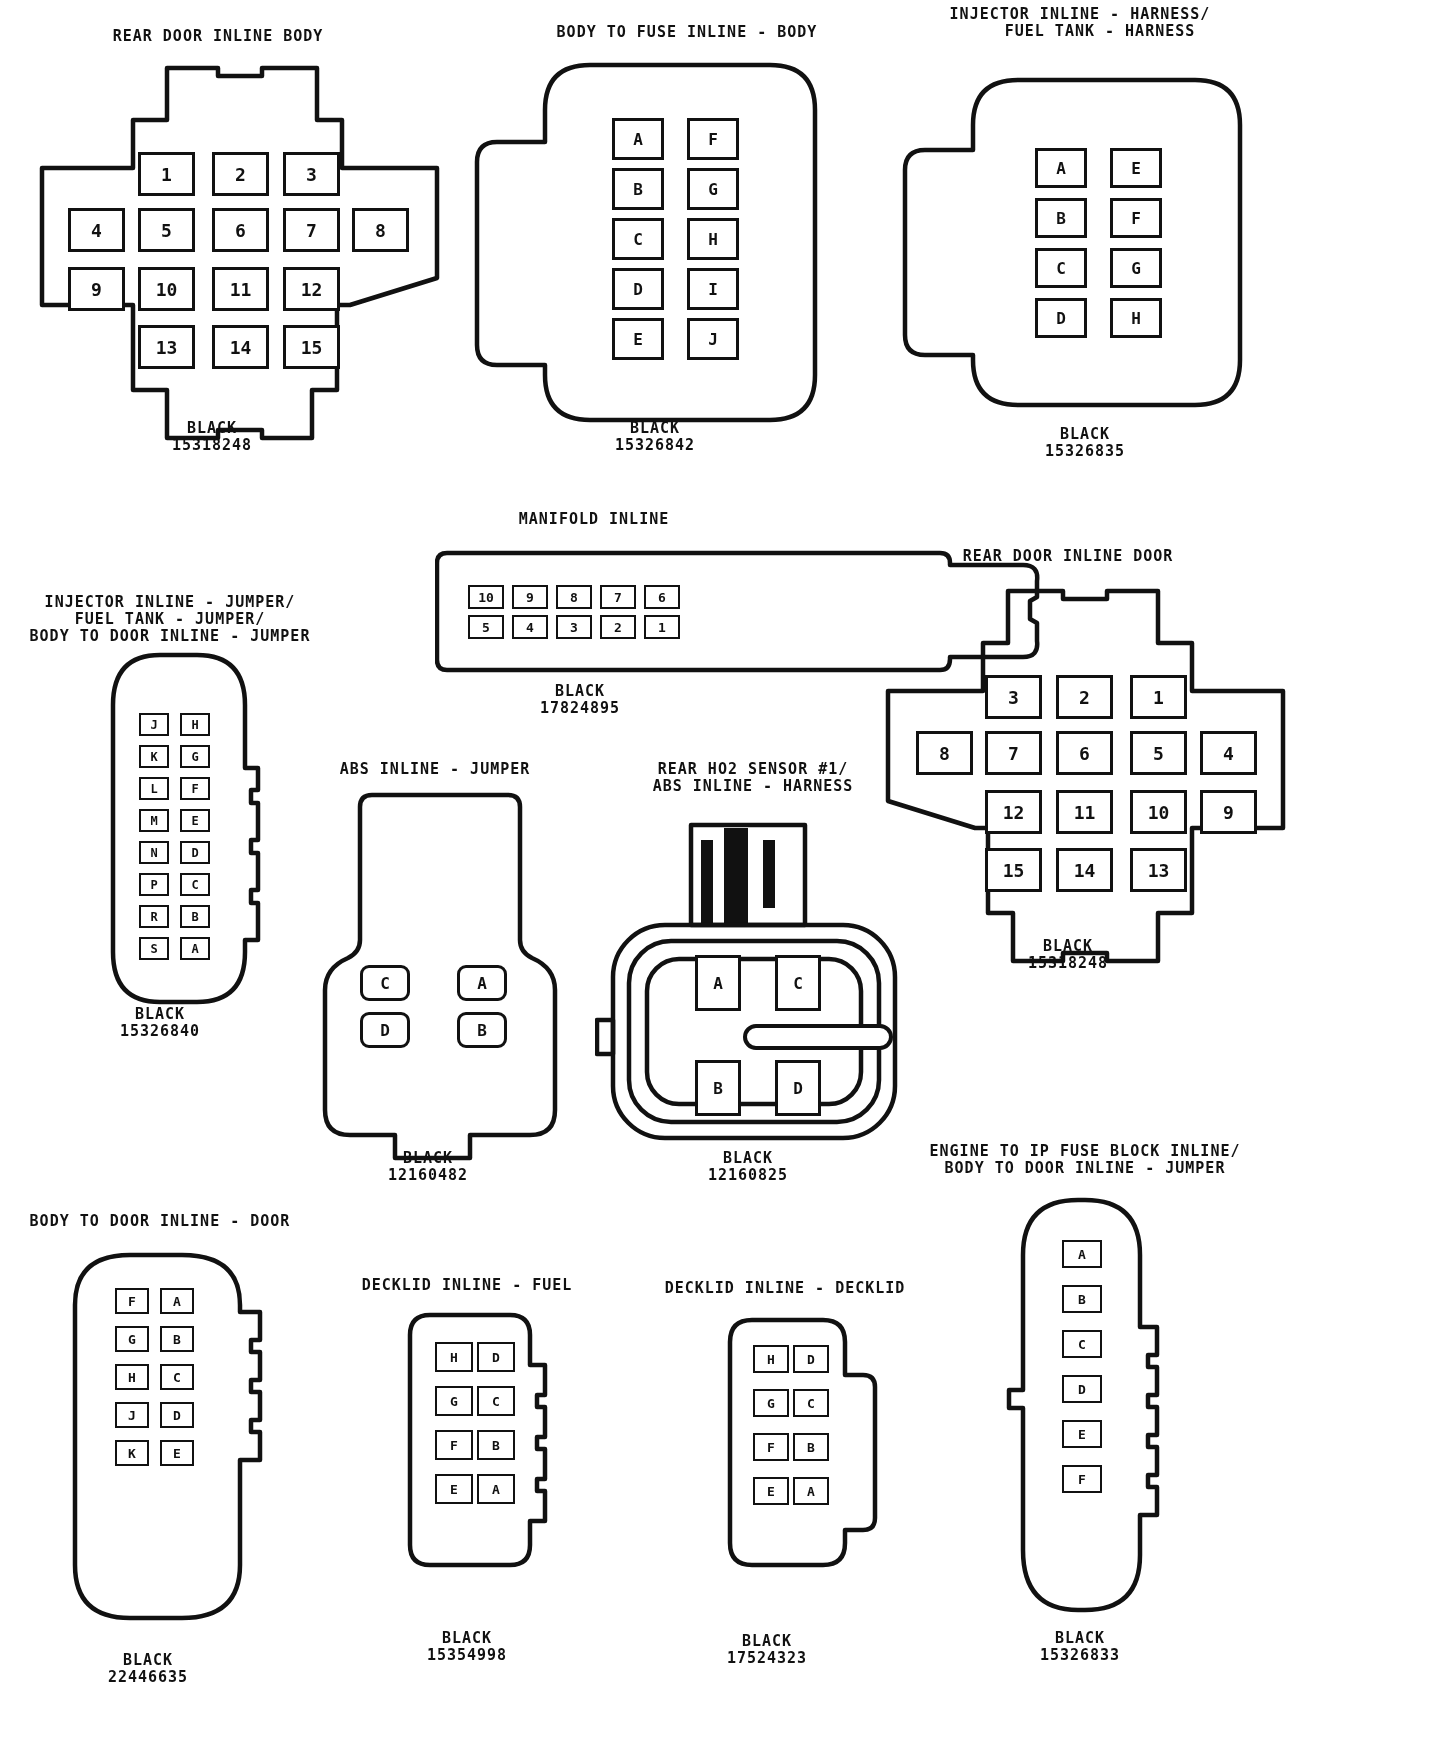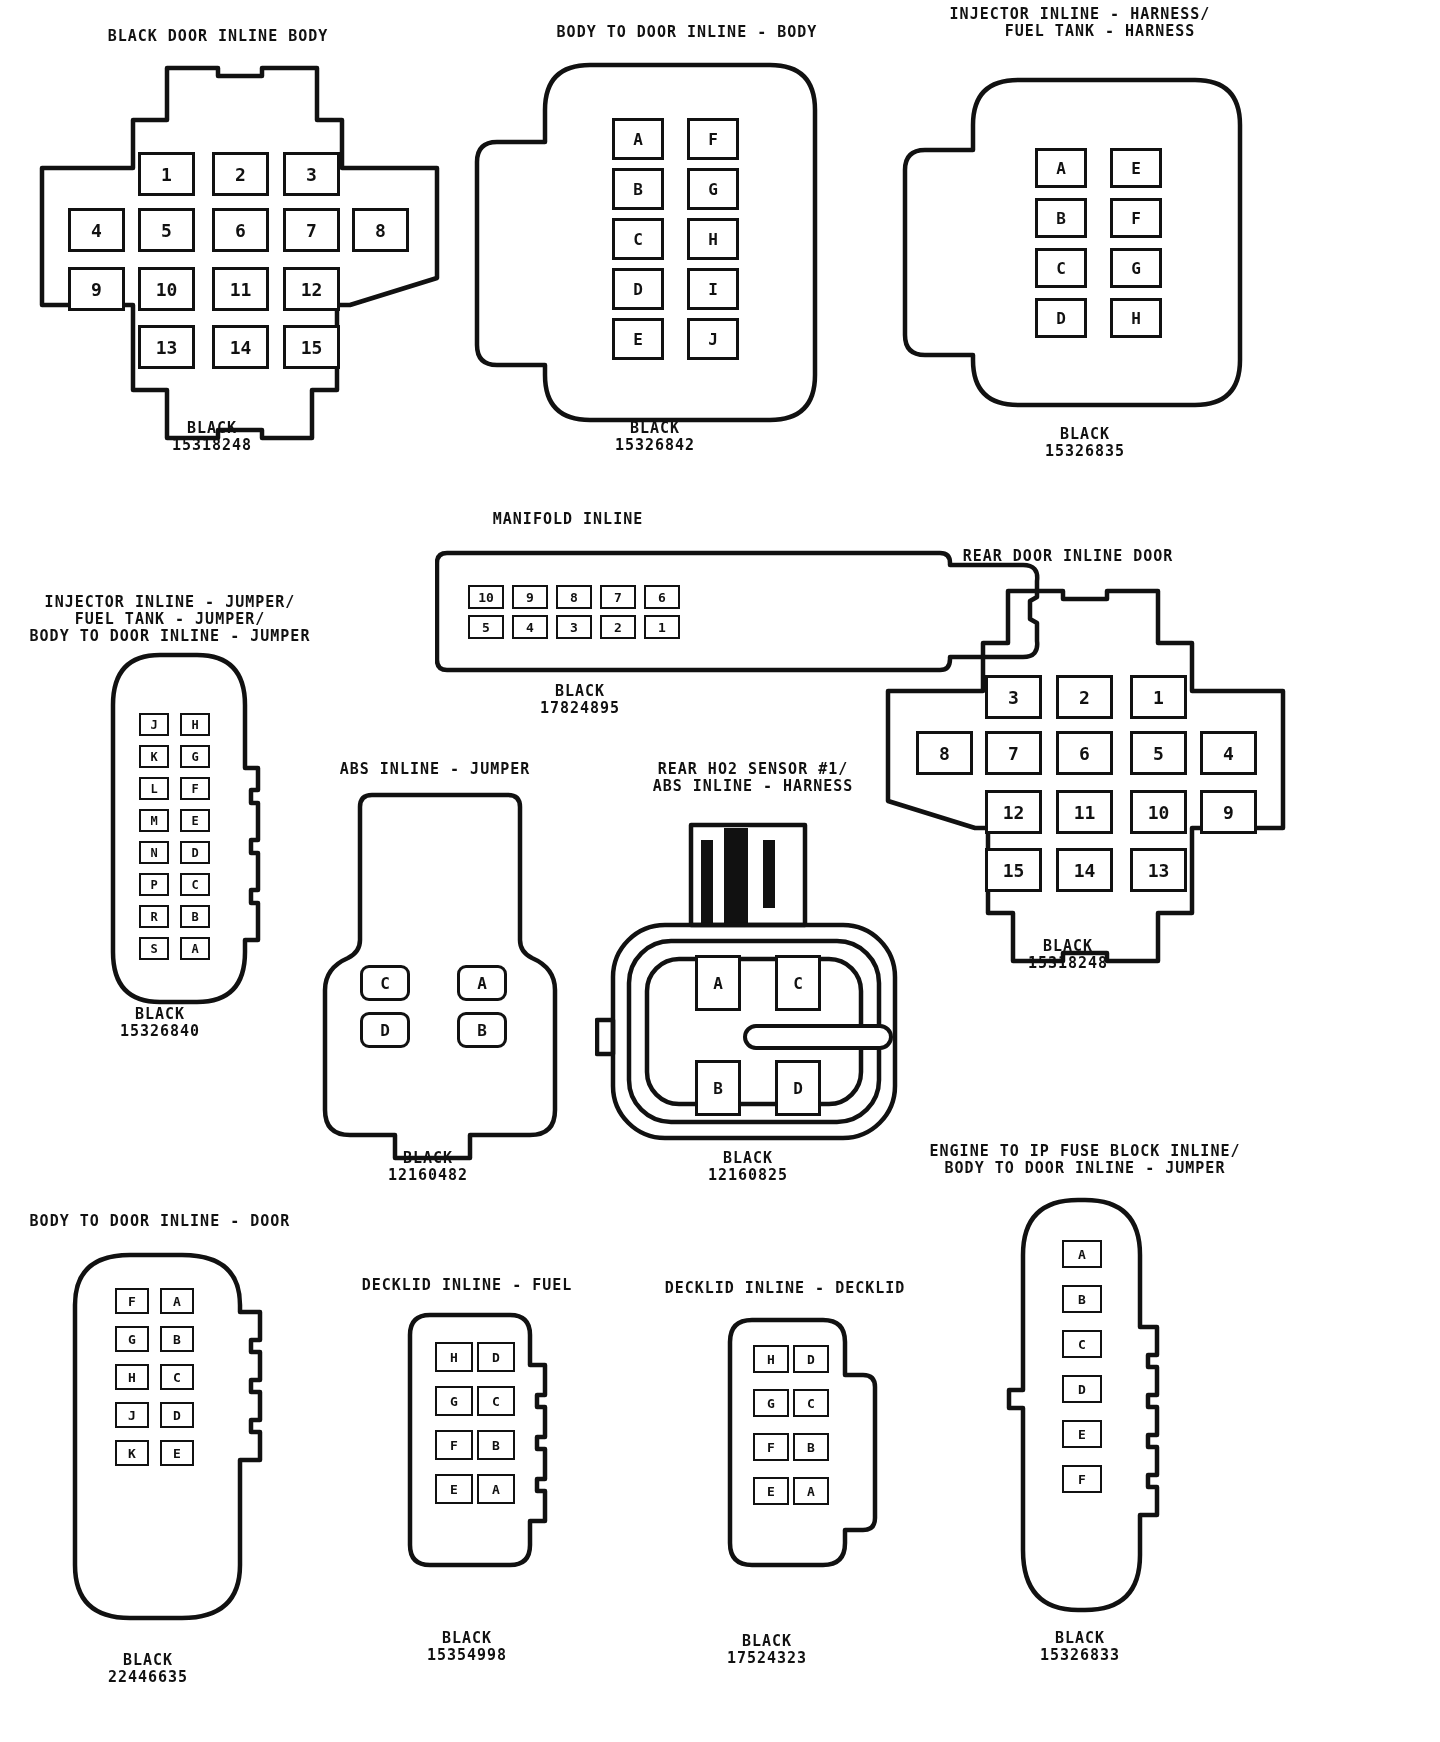--- a/index.html
+++ b/index.html
@@ -27,21 +27,21 @@
   .p9{width:38px;height:30px;font-size:13px;border-width:2.5px;}
   .p10{width:36px;height:28px;font-size:13px;border-width:2.5px;}
   .p11{width:40px;height:28px;font-size:13px;border-width:2.5px;}
   .plabel{position:absolute;text-align:center;font-weight:bold;font-size:15px;
           line-height:17px;letter-spacing:1px;color:#111;}
 </style>
 </head>
 <body>
 
 <section class="layer">
-  <div class="title" style="left:18px;top:28px;width:400px">BLACK DOOR INLINE BODY</div>
+  <div class="title" style="left:18px;top:28px;width:400px">REAR DOOR INLINE BODY</div>
   <svg class="outline" style="left:35px;top:60px" width="410" height="385" viewBox="0 0 410 385">
     <path d="M132 8 H183 V16 H227 V8 H282 V60 H307 V108 H402 V218 L315 245 H302 V330 H277 V378 H227 V370 H183 V378 H132 V330 H98 V245 H7 V108 H98 V60 H132 Z"></path>
   </svg>
   <div class="pin p0" style="left:138px;top:152px">1</div>
   <div class="pin p0" style="left:212px;top:152px">2</div>
   <div class="pin p0" style="left:283px;top:152px">3</div>
   <div class="pin p0" style="left:68px;top:208px">4</div>
   <div class="pin p0" style="left:138px;top:208px">5</div>
   <div class="pin p0" style="left:212px;top:208px">6</div>
   <div class="pin p0" style="left:283px;top:208px">7</div>
@@ -53,21 +53,21 @@
   <div class="pin p0" style="left:138px;top:325px">13</div>
   <div class="pin p0" style="left:212px;top:325px">14</div>
   <div class="pin p0" style="left:283px;top:325px">15</div>
   <div class="plabel" style="left:112px;top:420px;width:200px">
     <div>BLACK</div>
     <div>15318248</div>
   </div>
 </section>
 
 <section class="layer">
-  <div class="title" style="left:487px;top:24px;width:400px">BODY TO DOOR INLINE - BODY</div>
+  <div class="title" style="left:487px;top:24px;width:400px">BODY TO FUSE INLINE - BODY</div>
   <svg class="outline" style="left:465px;top:60px" width="360" height="370" viewBox="0 0 360 370">
     <path d="M125 5 H305 Q350 5 350 50 V315 Q350 360 305 360 H125 Q80 360 80 315 V305 H32 Q12 305 12 285 V102 Q12 82 32 82 H80 V50 Q80 5 125 5 Z"></path>
   </svg>
   <div class="pin p1" style="left:612px;top:118px">A</div>
   <div class="pin p1" style="left:687px;top:118px">F</div>
   <div class="pin p1" style="left:612px;top:168px">B</div>
   <div class="pin p1" style="left:687px;top:168px">G</div>
   <div class="pin p1" style="left:612px;top:218px">C</div>
   <div class="pin p1" style="left:687px;top:218px">H</div>
   <div class="pin p1" style="left:612px;top:268px">D</div>
@@ -94,21 +94,21 @@
   <div class="pin p2" style="left:1110px;top:248px">G</div>
   <div class="pin p2" style="left:1035px;top:298px">D</div>
   <div class="pin p2" style="left:1110px;top:298px">H</div>
   <div class="plabel" style="left:985px;top:426px;width:200px">
     <div>BLACK</div>
     <div>15326835</div>
   </div>
 </section>
 
 <section class="layer">
-  <div class="title" style="left:368px;top:511px;width:400px">MANIFOLD INLINE</div>
+  <div class="title" style="left:394px;top:511px;width:400px">MANIFOLD INLINE</div>
   <svg class="outline" style="left:435px;top:545px" width="615" height="135" viewBox="0 0 615 135">
     <path d="M12 8 H505 Q515 8 515 18 V20 H588 Q604 20 602 36 V52 L595 56 V74 L602 78 V96 Q604 112 588 112 H515 V114 Q515 125 505 125 H12 Q2 125 2 115 V18 Q2 8 12 8 Z"></path>
   </svg>
   <div class="pin p3" style="left:468px;top:585px">10</div>
   <div class="pin p3" style="left:512px;top:585px">9</div>
   <div class="pin p3" style="left:556px;top:585px">8</div>
   <div class="pin p3" style="left:600px;top:585px">7</div>
   <div class="pin p3" style="left:644px;top:585px">6</div>
   <div class="pin p3" style="left:468px;top:615px">5</div>
   <div class="pin p3" style="left:512px;top:615px">4</div>

